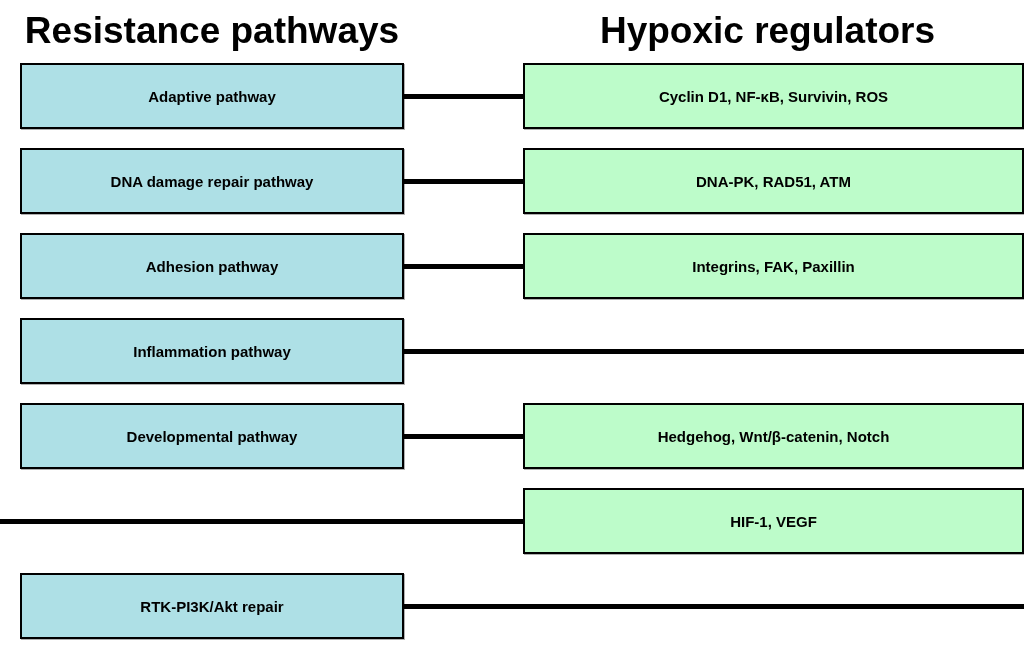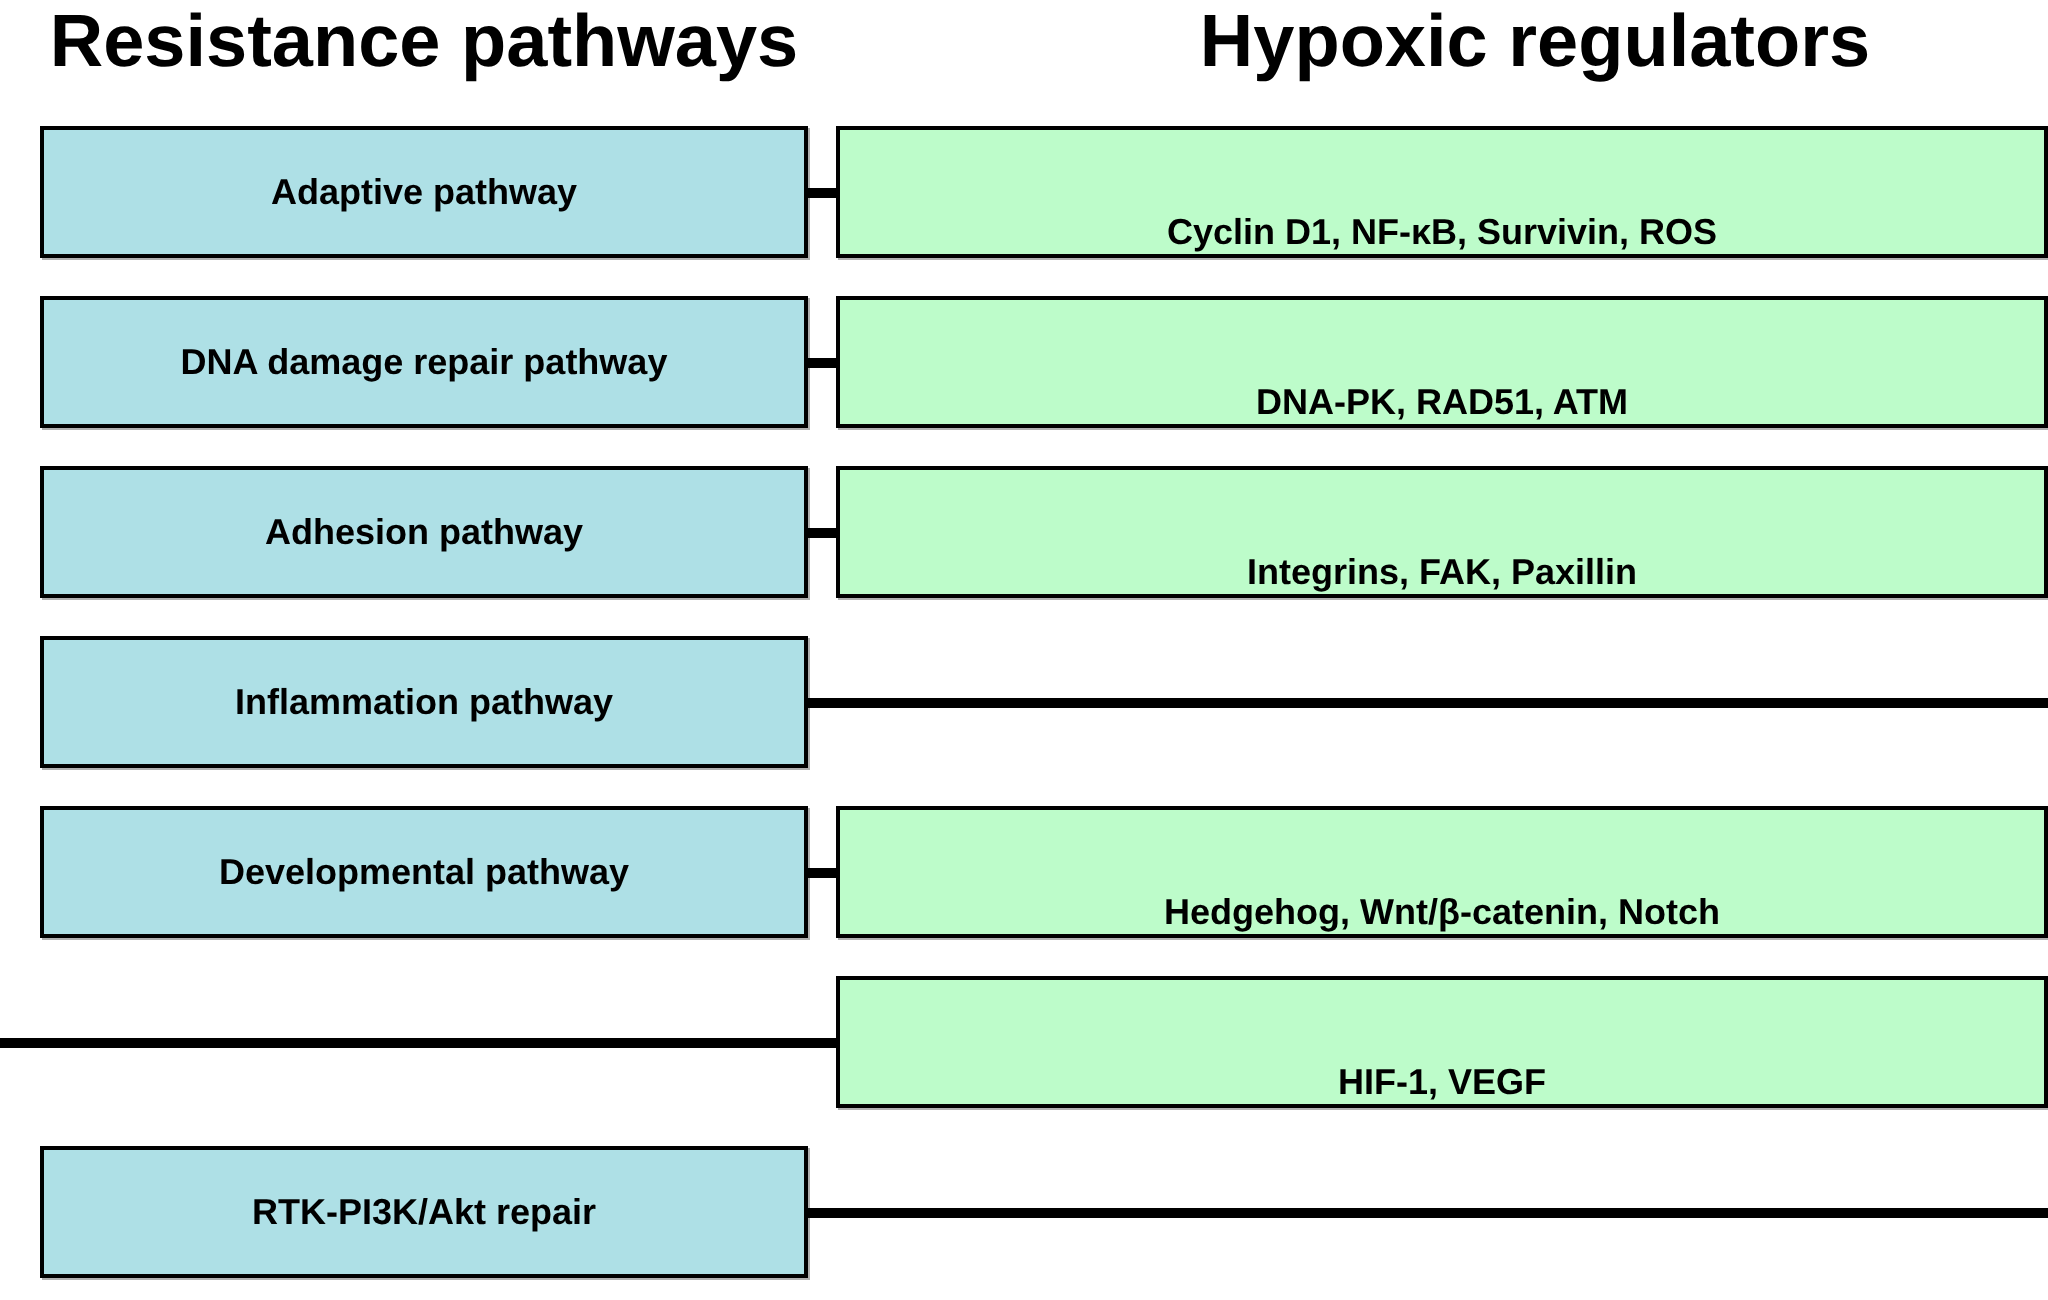--- a/index.html
+++ b/index.html
@@ -10,21 +10,21 @@
   }
   .canvas {
     position: relative;
     width: 1024px;
     height: 650px;
     background: var(--page-bg, #ffffff);
     overflow: hidden;
   }
   .col-header {
     position: absolute;
-    top: 0;
+    top: 10px;
     text-align: center;
     font-size: 37px;
     font-weight: bold;
     color: var(--text-color, #000);
     letter-spacing: 0px;
     white-space: nowrap;
   }
   .col-header.left  { left: 10px;  width: 404px; }
   .col-header.right { left: 517px; width: 501px; }
   .rows {
@@ -38,36 +38,35 @@
     align-items: stretch;
     height: 66px;
     margin-bottom: 19px;
   }
   .box {
     display: flex;
     align-items: center;
     justify-content: center;
     box-sizing: border-box;
     border: 2px solid var(--border-color, #000);
-    font-size: 18px;
+    font-size: 15px;
     font-weight: bold;
     color: var(--text-color, #000);
     text-align: center;
     white-space: nowrap;
     box-shadow: 1px 1px 0 rgba(80,80,80,0.45);
   }
   .box.pathway {
     margin-left: 20px;
     width: 384px;
     background: var(--pathway-bg, #aee0e6);
   }
   .box.regulator {
-    width: 606px;
+    width: 501px;
     background: var(--regulator-bg, #bdfcca);
-    align-items: flex-end;
   }
   .connector {
     flex: 1;
     align-self: center;
     height: 5px;
     background: var(--connector-color, #000);
   }
 </style>
 </head>
 <body>

